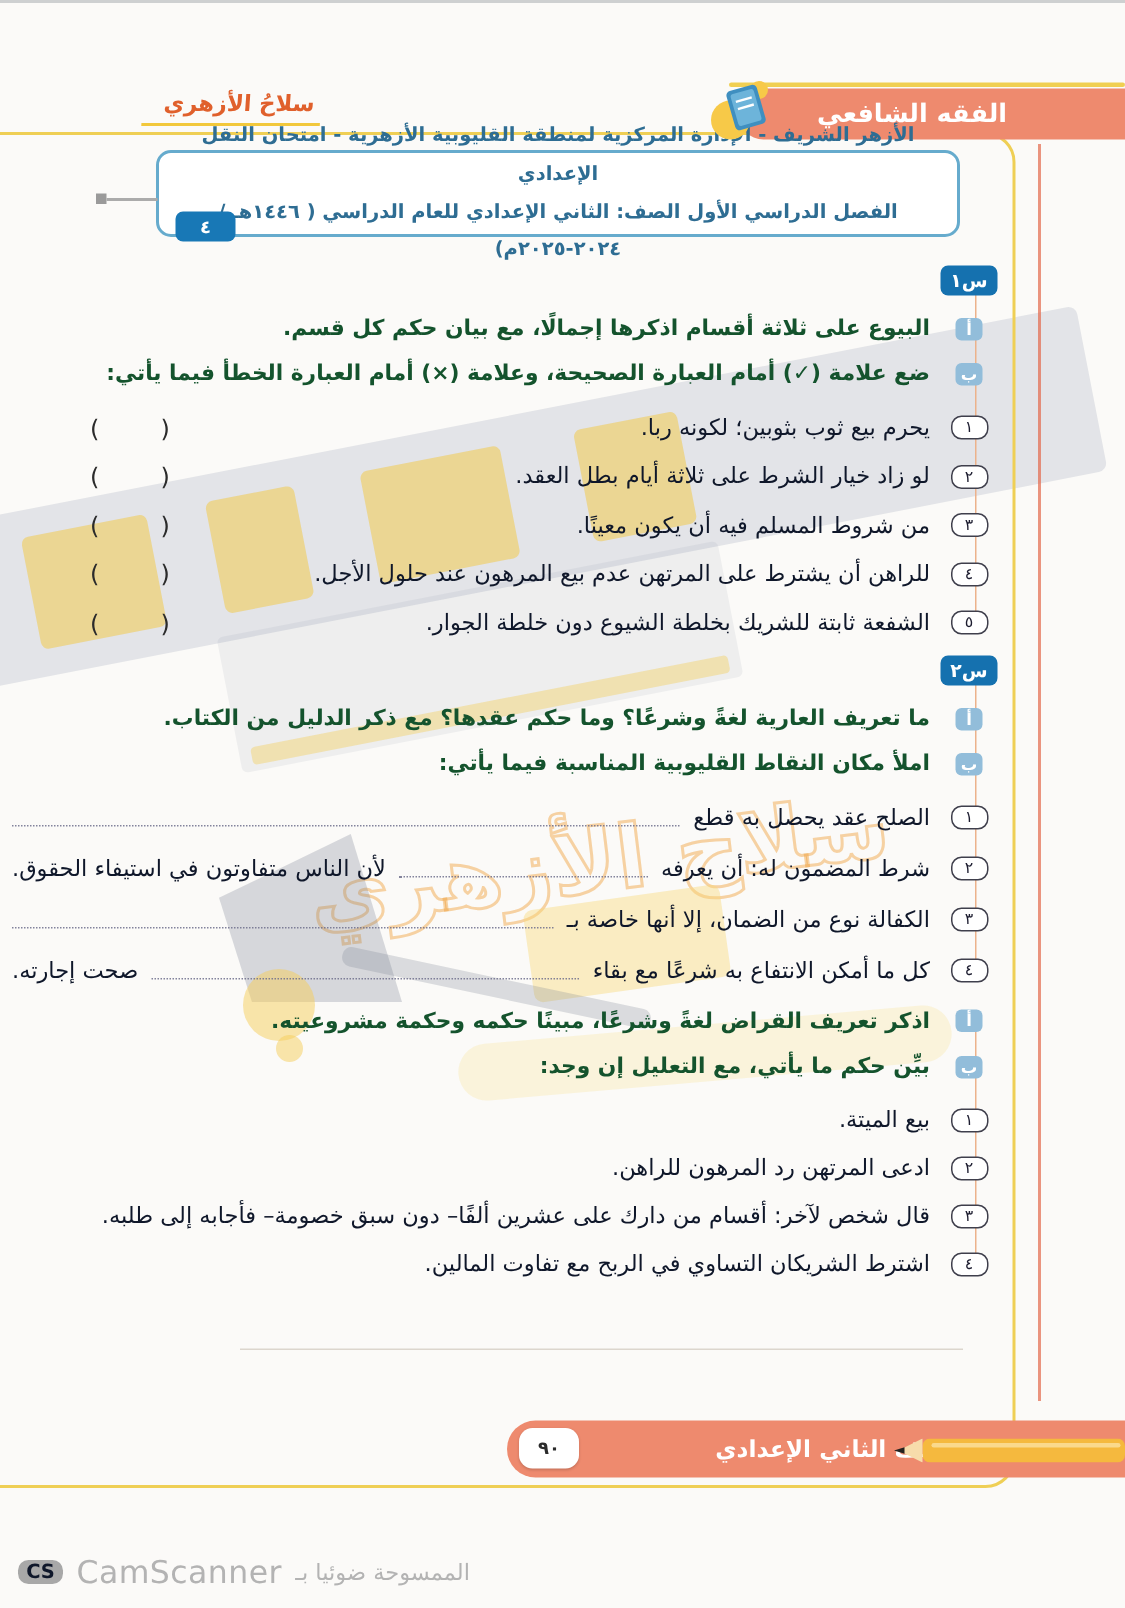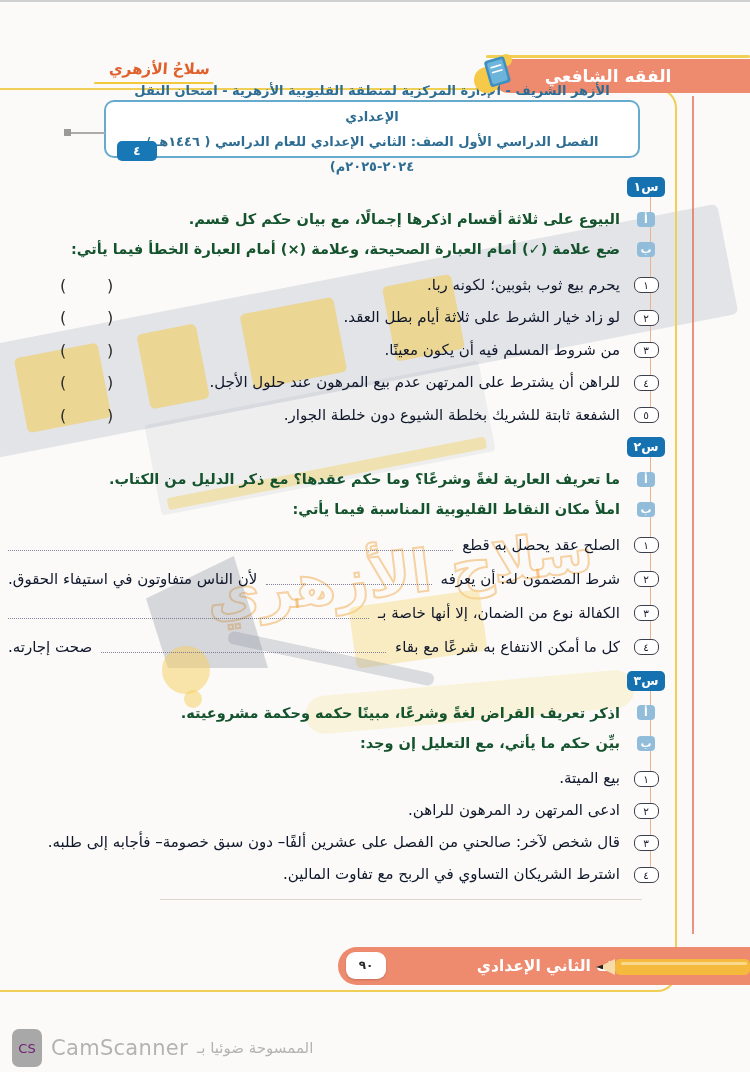--- a/index.html
+++ b/index.html
@@ -89,21 +89,21 @@
   .f-banner-text{position:absolute;left:120px;right:90px;top:0;height:38px;line-height:38px;
     text-align:center;color:#fff;font-weight:bold;font-size:15.5px}
   .f-page{top:952px;left:346px;width:40px;height:27px;background:#fff;border-radius:9px;z-index:4;
     text-align:center;line-height:27px;font-size:12px;font-weight:bold;color:#2b2b2b;
     box-shadow:0 1px 2px rgba(0,0,0,.18)}
   .pencil{top:959px;right:0;z-index:4}
 
   
   .scan-bar{top:1024px;left:0;right:0;height:48px;z-index:4;display:flex;align-items:center;
     gap:9px;direction:ltr;padding-left:12px;box-sizing:border-box}
-  .cs-logo{width:30px;height:38px;background:#a8a8a8;border-radius:7px;color:#701a75;font-weight:normal;
+  .cs-logo{width:30px;height:16px;background:#a8a8a8;border-radius:7px;color:#0f172a;font-weight:bold;
     font-size:13px;display:flex;align-items:center;justify-content:center}
   .cs-name{font-size:21px;font-weight:normal;color:#b3b3b3;letter-spacing:.3px}
   .cs-prefix{font-size:15px;color:#b3b3b3;direction:rtl}
 </style>
 </head>
 <body>
 
 <div class="abs top-edge"></div>
 
 <div aria-hidden="true">
@@ -256,25 +256,20 @@
       <span class="badge-col">
           <span class="num-badge">٤</span>
         </span>
       <span class="body-text">كل ما أمكن الانتفاع به شرعًا مع بقاء</span>
       <span class="dots"></span>
       <span class="body-text">صحت إجارته.</span>
     </div>
   </section>
 
   <section class="q-block">
-    <div class="row mb-badge">
-      <span class="badge-col">
-          <span class="q-badge">س٣</span>
-        </span>
-    </div>
     <div class="row">
       <span class="badge-col">
           <span class="sub-badge">أ</span>
         </span>
       <span class="heading">اذكر تعريف القراض لغةً وشرعًا، مبينًا حكمه وحكمة مشروعيته.</span>
     </div>
     <div class="row mb-lg">
       <span class="badge-col">
           <span class="sub-badge">ب</span>
         </span>
@@ -289,21 +284,21 @@
     <div class="row" style="margin-bottom:11px">
       <span class="badge-col">
           <span class="num-badge">٢</span>
         </span>
       <span class="body-text">ادعى المرتهن رد المرهون للراهن.</span>
     </div>
     <div class="row" style="margin-bottom:11px">
       <span class="badge-col">
           <span class="num-badge">٣</span>
         </span>
-      <span class="body-text">قال شخص لآخر: صالحني من الفصل على عشرين ألفًا– دون سبق خصومة– فأجابه إلى طلبه.</span>
+      <span class="body-text">قال شخص لآخر: أقسام من دارك على عشرين ألفًا– دون سبق خصومة– فأجابه إلى طلبه.</span>
     </div>
     <div class="row" style="margin-bottom:11px">
       <span class="badge-col">
           <span class="num-badge">٤</span>
         </span>
       <span class="body-text">اشترط الشريكان التساوي في الربح مع تفاوت المالين.</span>
     </div>
   </section>
 
 </main>

